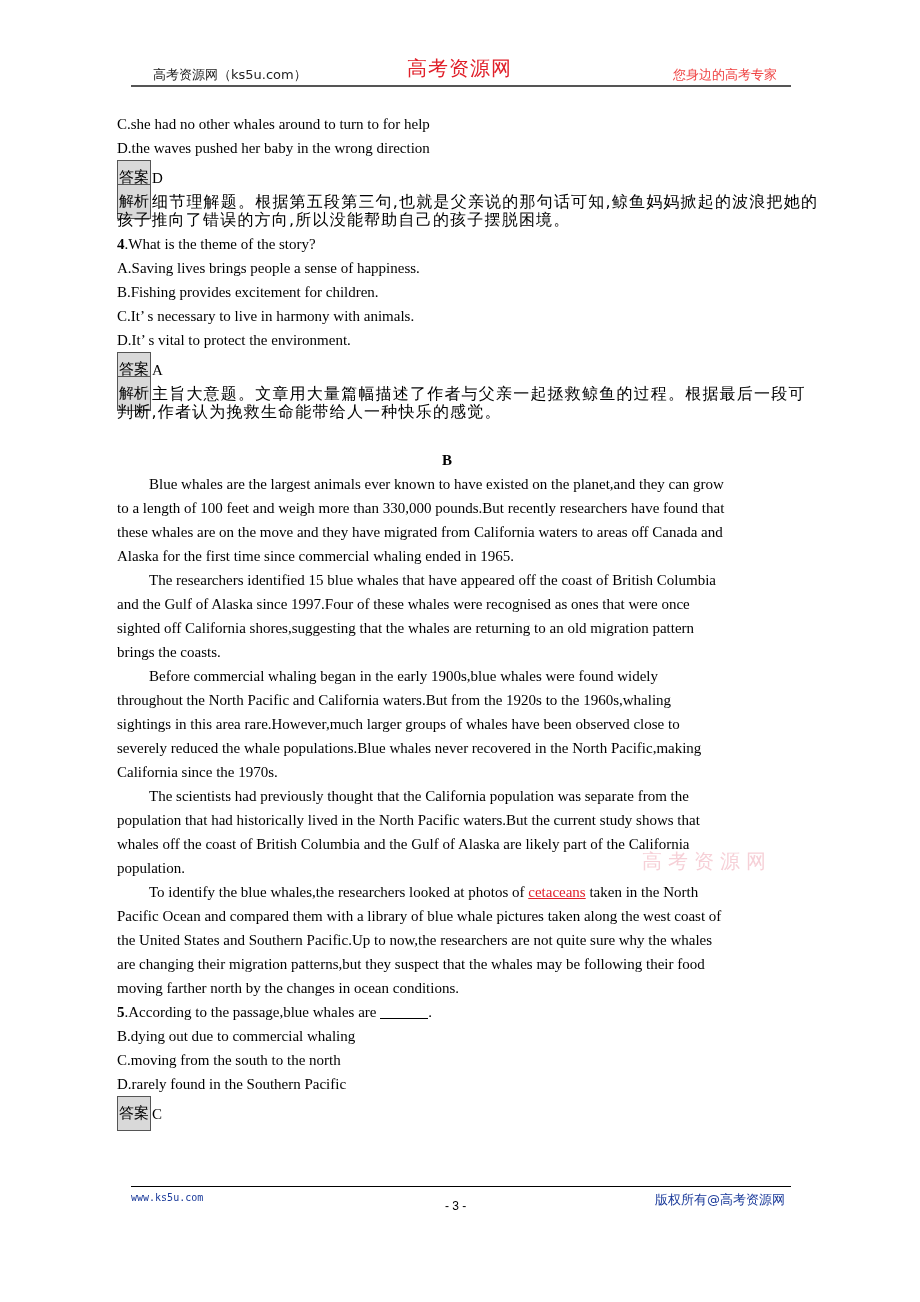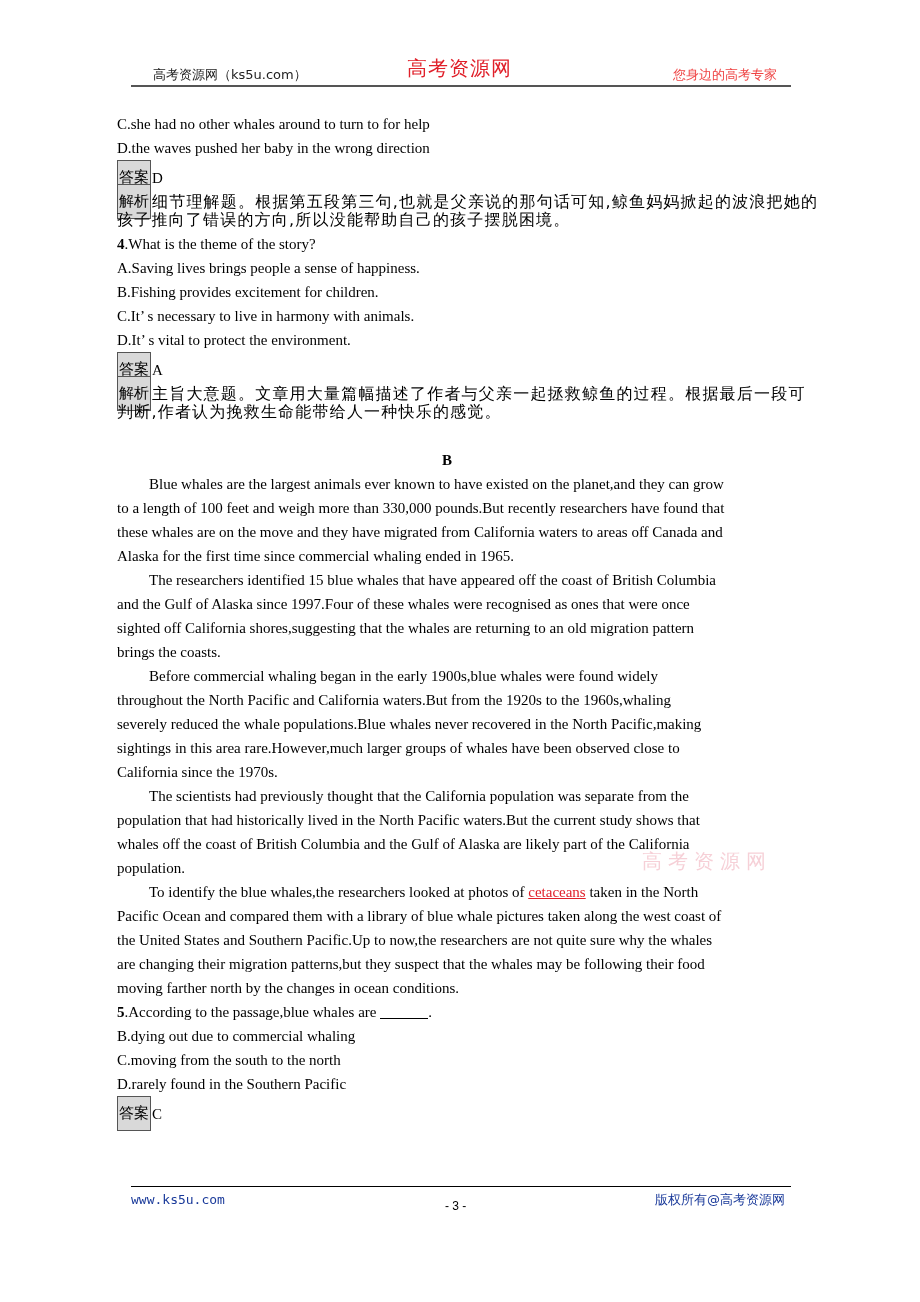--- a/index.html
+++ b/index.html
@@ -35,21 +35,21 @@
     .spacer { height: 24px; }
 
     
     .watermark { position: absolute; left: 642px; top: 848px; font-size: 20px;
                  color: rgba(230,120,140,0.35); font-family: "DejaVu Sans", sans-serif;
                  letter-spacing: 6px; }
 
     
     .footer { position: absolute; left: 131px; top: 1186px; width: 660px; height: 30px; }
     .footer-rule { position: absolute; left: 0; top: 0; width: 660px; height: 1px; background: #000; }
-    .footer-left { position: absolute; left: 0; top: 6px; font-size: 13px; color: #1a3a9a;
+    .footer-left { position: absolute; left: 0; top: 6px; font-size: 10px; color: #1a3a9a;
                    font-family: "DejaVu Sans Mono", monospace; }
     .footer-center { position: absolute; left: 314px; top: 13px; font-size: 12px;
                      font-family: "Liberation Sans", sans-serif; }
     .footer-right { position: absolute; right: 6px; top: 5px; font-size: 13px; color: #1a3a9a;
                     font-family: "DejaVu Sans", sans-serif; }
   </style>
 </head>
 <body>
 
 <div class="page">
@@ -102,22 +102,22 @@
     <div class="para">
       <div class="line"><span class="indent"></span><span>The researchers identified 15 blue whales that have appeared off the coast of British Columbia</span></div>
       <div class="line">and the Gulf of Alaska since 1997.Four of these whales were recognised as ones that were once</div>
       <div class="line">sighted off California shores,suggesting that the whales are returning to an old migration pattern</div>
       <div class="line">brings the coasts.</div>
     </div>
 
     <div class="para">
       <div class="line"><span class="indent"></span><span>Before commercial whaling began in the early 1900s,blue whales were found widely</span></div>
       <div class="line">throughout the North Pacific and California waters.But from the 1920s to the 1960s,whaling</div>
+      <div class="line">sightings in this area rare.However,much larger groups of whales have been observed close to</div>
       <div class="line">severely reduced the whale populations.Blue whales never recovered in the North Pacific,making</div>
-      <div class="line">sightings in this area rare.However,much larger groups of whales have been observed close to</div>
       <div class="line">California since the 1970s.</div>
     </div>
 
     <div class="para">
       <div class="line"><span class="indent"></span><span>The scientists had previously thought that the California population was separate from the</span></div>
       <div class="line">population that had historically lived in the North Pacific waters.But the current study shows that</div>
       <div class="line">whales off the coast of British Columbia and the Gulf of Alaska are likely part of the California</div>
       <div class="line">population.</div>
     </div>
 

